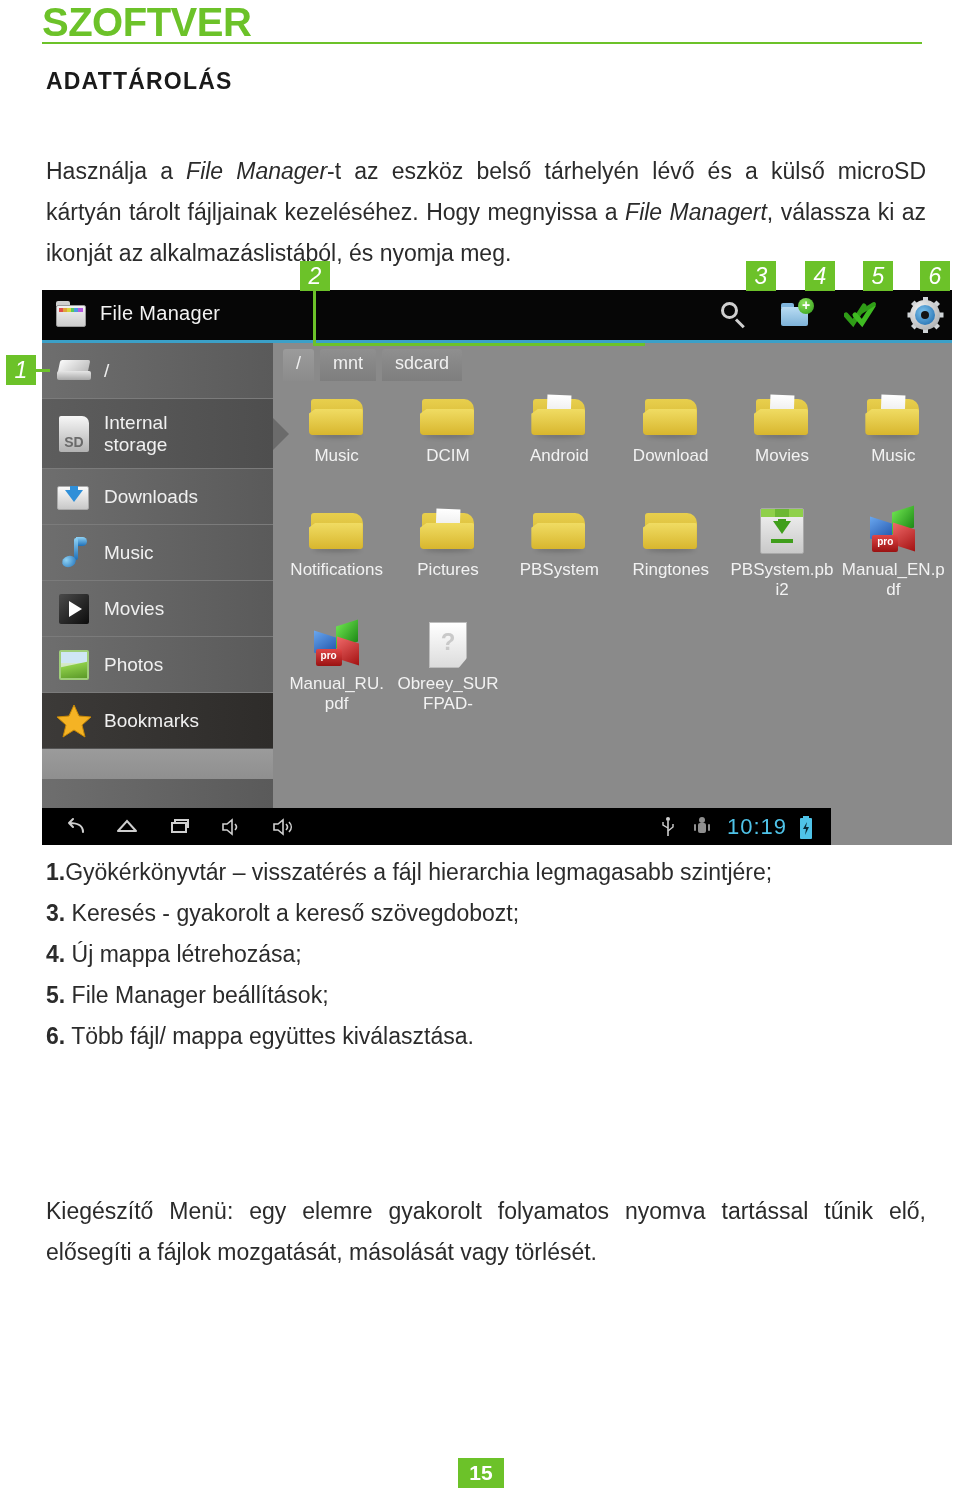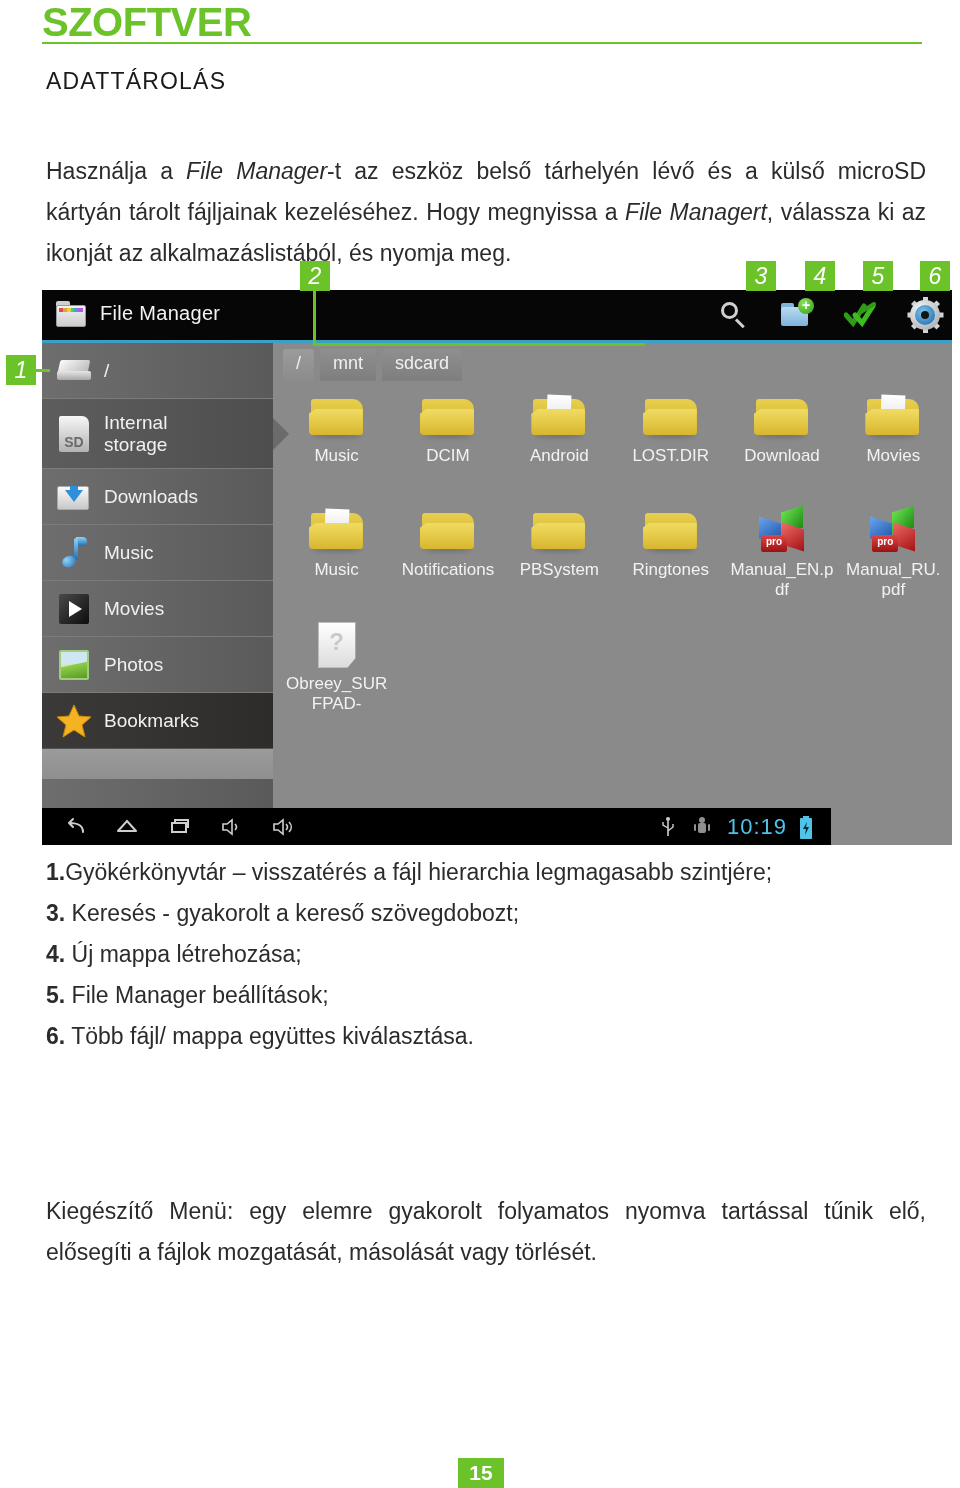--- a/index.html
+++ b/index.html
@@ -31,21 +31,21 @@
   .title-rule {
     position: absolute;
     left: 42px; top: 42px;
     width: 880px; height: 2px;
     background: #6cc229;
   }
   .section-title {
     position: absolute;
     left: 46px; top: 68px;
     font-size: 23px;
-    font-weight: normal;
+    font-weight: bold;
     letter-spacing: 1.2px;
     color: #1a1a1a;
   }
 
   .intro-para {
     position: absolute;
     left: 46px; top: 128px;
     width: 880px;
     font-size: 23px;
     line-height: 41px;
@@ -551,30 +551,20 @@
           <div class="cname">Android</div>
         </div>
         <div class="cell">
           <div class="glyph">
               <div class="folder-ico">
                 <div class="shadow"></div>
                 <div class="back"></div>
                 <div class="front"></div>
               </div>
             </div>
-          <div class="cname">LOST.DIR</div>
-        </div>
-        <div class="cell">
-          <div class="glyph">
-              <div class="folder-ico">
-                <div class="shadow"></div>
-                <div class="back"></div>
-                <div class="front"></div>
-              </div>
-            </div>
           <div class="cname">Download</div>
         </div>
         <div class="cell">
           <div class="glyph">
               <div class="folder-ico">
                 <div class="shadow"></div>
                 <div class="back"></div>
                 <div class="paper"></div>
                 <div class="front"></div>
               </div>
@@ -601,34 +591,57 @@
                 <div class="front"></div>
               </div>
             </div>
           <div class="cname">Notifications</div>
         </div>
         <div class="cell">
           <div class="glyph">
               <div class="folder-ico">
                 <div class="shadow"></div>
                 <div class="back"></div>
+                <div class="paper"></div>
+                <div class="front"></div>
+              </div>
+            </div>
+          <div class="cname">Pictures</div>
+        </div>
+        <div class="cell">
+          <div class="glyph">
+              <div class="folder-ico">
+                <div class="shadow"></div>
+                <div class="back"></div>
                 <div class="front"></div>
               </div>
             </div>
           <div class="cname">PBSystem</div>
         </div>
         <div class="cell">
           <div class="glyph">
               <div class="folder-ico">
                 <div class="shadow"></div>
                 <div class="back"></div>
                 <div class="front"></div>
               </div>
             </div>
           <div class="cname">Ringtones</div>
+        </div>
+        <div class="cell">
+          <div class="glyph">
+              <div class="pbi-ico">
+                <div class="body"></div>
+                <div class="bar"></div>
+                <div class="dl-stem"></div>
+                <div class="dl-arrow"></div>
+                <div class="dl-line"></div>
+              </div>
+            </div>
+          <div class="cname">PBSystem.pbi2</div>
         </div>
 
         <div class="cell">
           <div class="glyph">
               <div class="cube-ico">
                 <div class="cb blue"></div>
                 <div class="cb green"></div>
                 <div class="cb red"></div>
                 <div class="pro">pro</div>
               </div>

